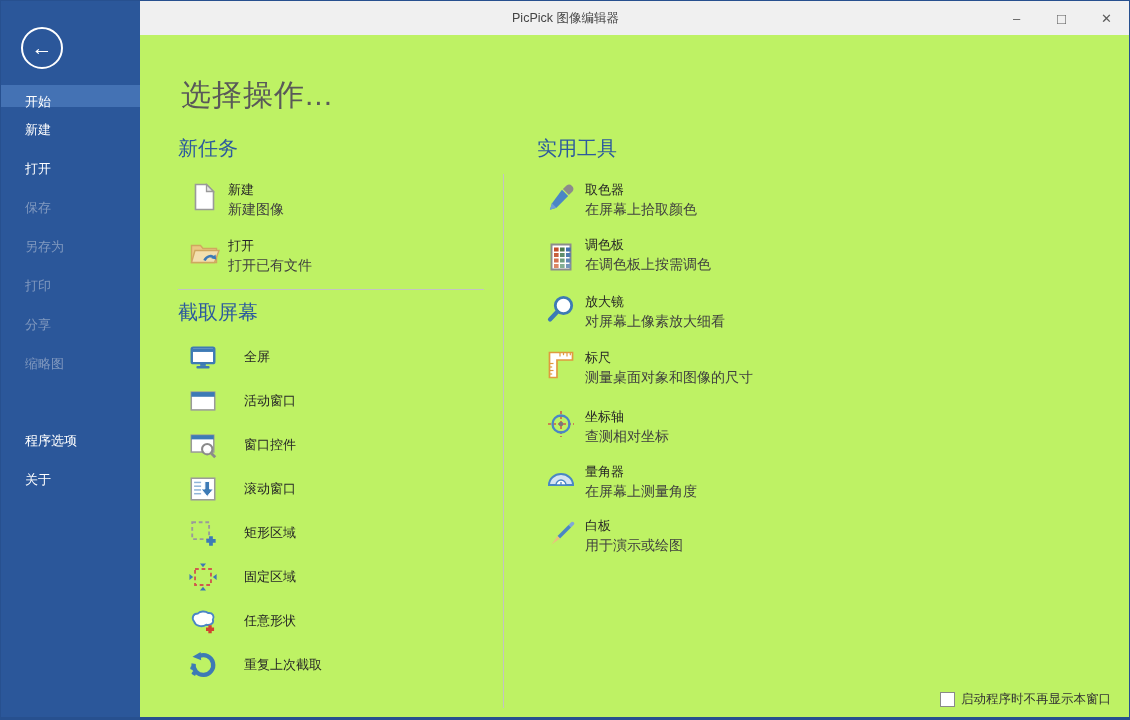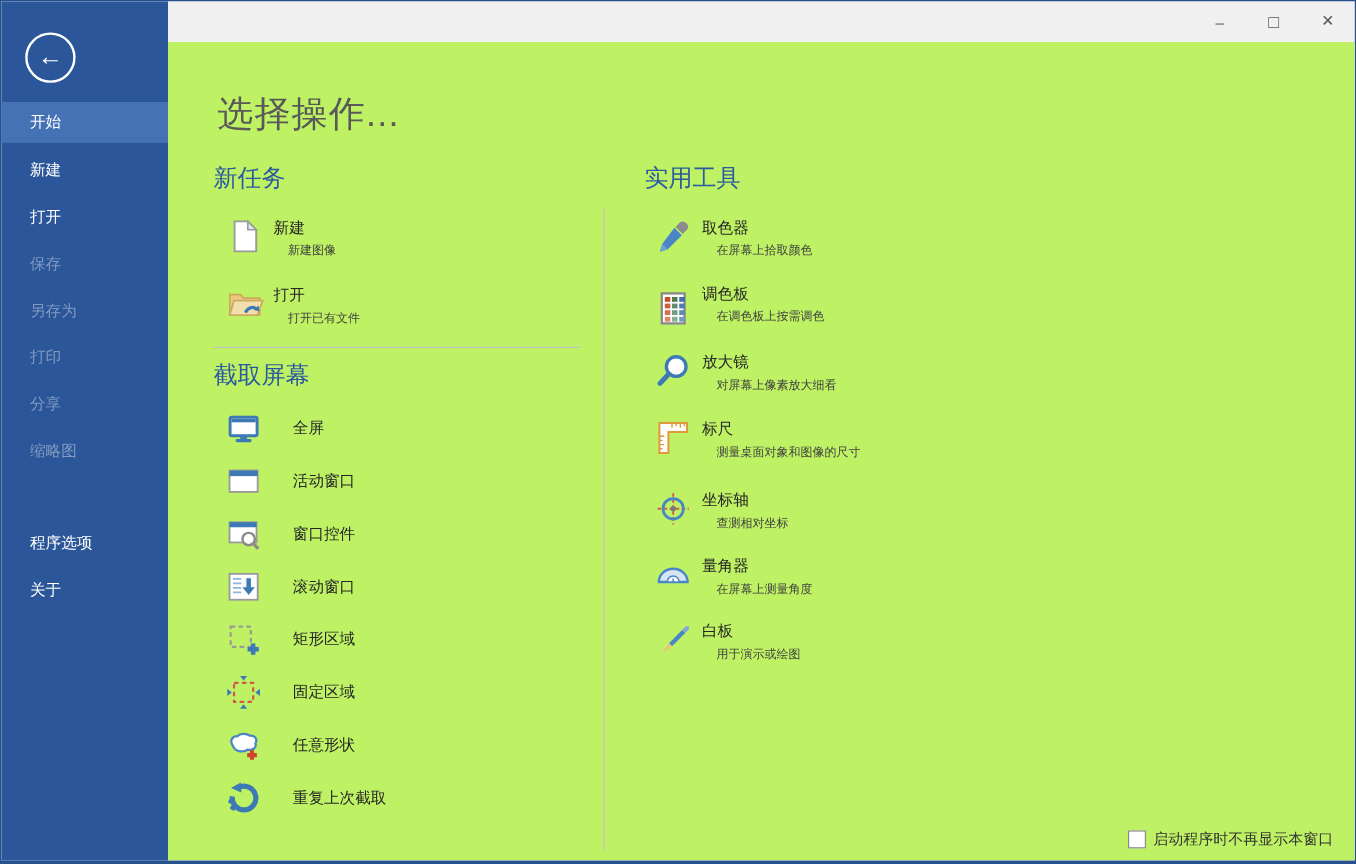--- a/index.html
+++ b/index.html
@@ -13,50 +13,53 @@
   .wbtn{width:45px;height:34px;display:flex;align-items:center;justify-content:center;
         color:#5a5a5a;font-size:13px;cursor:default;}
   .wbtn.max{font-size:15px;}
   
   .sidebar{position:absolute;left:0;top:0;bottom:-3px;width:139px;background:#2b579a;}
   .back-btn{position:absolute;left:20px;top:26px;width:38px;height:38px;border:2px solid #fff;
             border-radius:50%;display:flex;align-items:center;justify-content:center;cursor:pointer;}
   .back-arrow{color:#fff;font-size:21px;font-weight:bold;line-height:1;margin-top:-2px;}
   .nav{position:absolute;top:81px;left:0;right:0;}
   .nav-item{height:39px;line-height:39px;padding-left:24px;font-size:13px;color:#fff;cursor:pointer;white-space:nowrap;}
-  .nav-item.active{background:#4472b4;height:34px;line-height:33px;margin:3px 0;}
+  .nav-item.active{background:#4472b4;height:22px;line-height:33px;margin:3px 0;}
   .nav-item.disabled{color:#8199bf;cursor:default;}
   .nav-spacer{height:38px;}
   
   .main{position:absolute;left:139px;top:34px;right:0;bottom:0;background:#bef264;}
   .page-title{position:absolute;left:41px;top:40px;font-size:30px;color:#595959;letter-spacing:1px;}
   .sec-heading{position:absolute;font-size:20px;color:#2c5a9e;}
   .h-divider{position:absolute;left:38px;top:254px;width:306px;height:1px;background:#c3c3c3;}
   .v-divider{position:absolute;left:363px;top:139px;width:1px;height:534px;background:#c3c3c3;}
   .item2{position:absolute;display:flex;align-items:flex-start;cursor:pointer;}
   .item2 .ic{width:32px;height:32px;margin-right:8px;flex:0 0 32px;}
   .item2 .txt .t{font-size:13px;color:#262626;line-height:17px;}
-  .item2 .txt .s{font-size:10px;color:#3f3f3f;line-height:17px;margin-top:3px;white-space:nowrap;margin-left:12px;}
+  .item2 .txt .s{font-size:14px;color:#3f3f3f;line-height:17px;margin-top:3px;white-space:nowrap;}
   .item1{position:absolute;display:flex;align-items:center;height:32px;cursor:pointer;gap:16px;}
   .item1 .ic{width:30px;height:30px;margin-right:10px;flex:0 0 30px;}
   .item1 .lbl{font-size:13px;color:#262626;white-space:nowrap;}
   .left-x{left:48px;}
   .tool-x{left:405px;}
   .tool-x .ic{margin-right:8px;}
   
   .footer-check{position:absolute;right:18px;top:656px;display:flex;align-items:center;cursor:pointer;}
   .cb{width:13px;height:13px;border:1px solid #8a8a8a;background:#fff;margin-right:6px;flex:0 0 13px;}
   .cb-label{font-size:12.5px;color:#333;white-space:nowrap;}
   svg{display:block;}
 </style>
 </head>
 <body>
 
 <div class="window">
 
+  <div class="titlebar">
+    <span class="titlebar-title">PicPick 图像编辑器</span>
+  </div>
   <div class="win-controls">
     <div class="wbtn">–</div>
     <div class="wbtn max">□</div>
     <div class="wbtn">✕</div>
   </div>
 
   <div class="sidebar">
     <div class="back-btn">
       <span class="back-arrow">←</span>
     </div>

